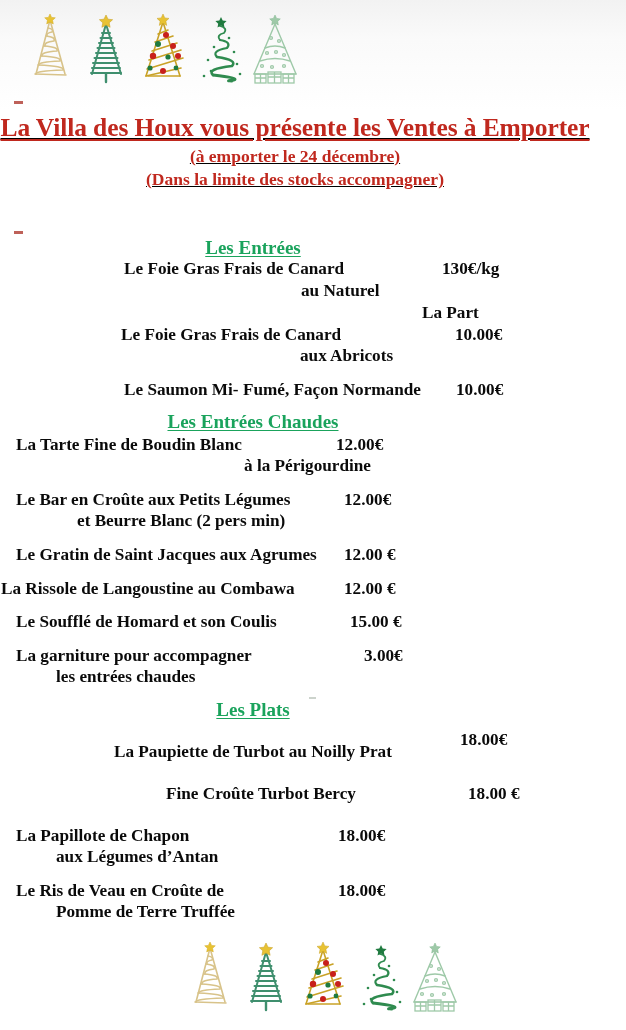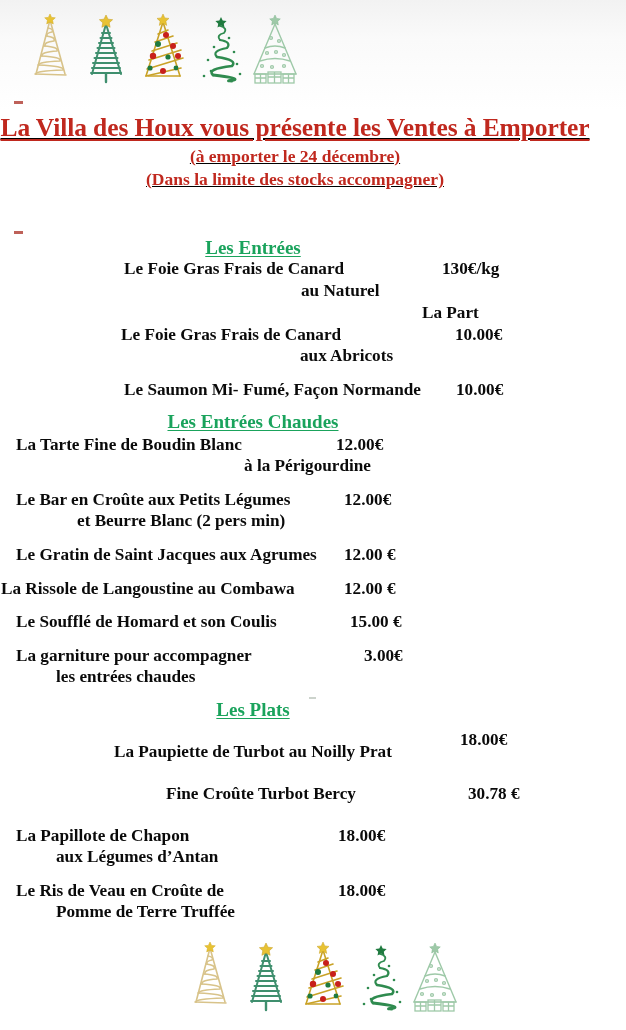--- a/index.html
+++ b/index.html
@@ -282,21 +282,21 @@
   <div class="row" style="left:16px; top:645px;">La garniture pour accompagner</div>
   <div class="price" style="left:364px; top:645px;">3.00€</div>
   <div class="row" style="left:56px; top:666px;">les entrées chaudes</div>
 
   <div class="section-heading" style="top:699px;">Les Plats</div>
 
   <div class="row" style="left:114px; top:729px;margin-top:12px;">La Paupiette de Turbot au Noilly Prat</div>
   <div class="price" style="left:460px; top:729px;">18.00€</div>
 
   <div class="row" style="left:166px; top:783px;">Fine Croûte Turbot Bercy</div>
-  <div class="price" style="left:468px; top:783px;">30.78 €</div>
+  <div class="price" style="left:468px; top:783px;">18.00 €</div>
 
   <div class="row" style="left:16px; top:825px;">La Papillote de Chapon</div>
   <div class="price" style="left:338px; top:825px;">18.00€</div>
   <div class="row" style="left:56px; top:846px;">aux Légumes d’Antan</div>
 
   <div class="row" style="left:16px; top:880px;">Le Ris de Veau en Croûte de</div>
   <div class="price" style="left:338px; top:880px;">18.00€</div>
   <div class="row" style="left:56px; top:901px;">Pomme de Terre Truffée</div>
 
   <div class="tree-banner bottom">

